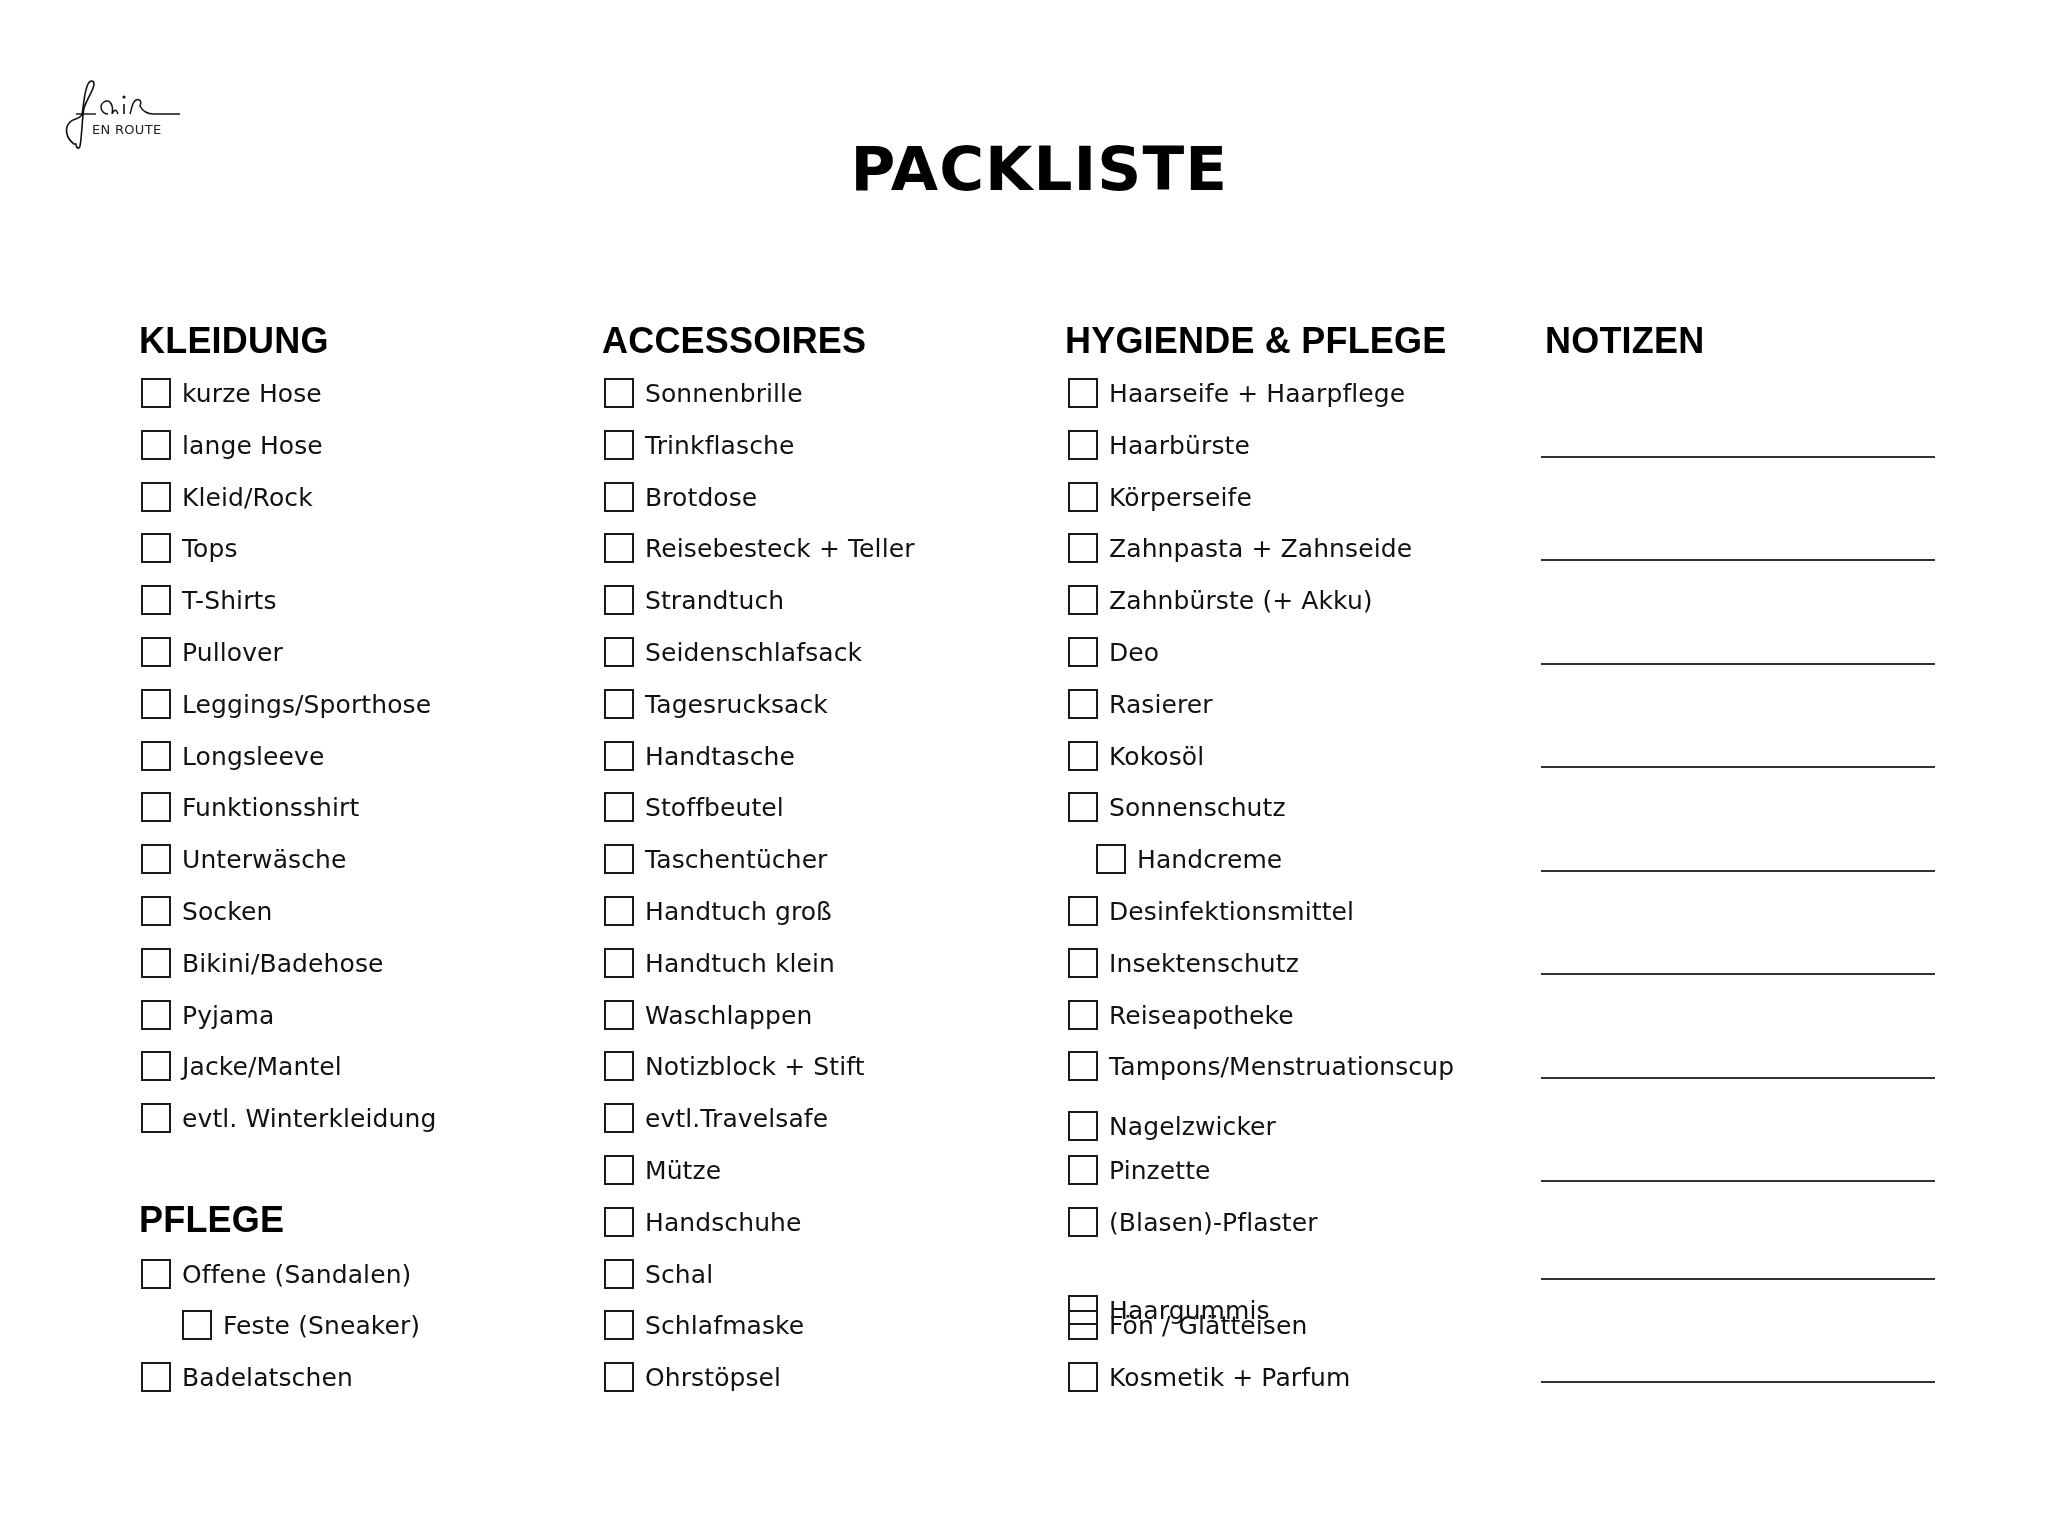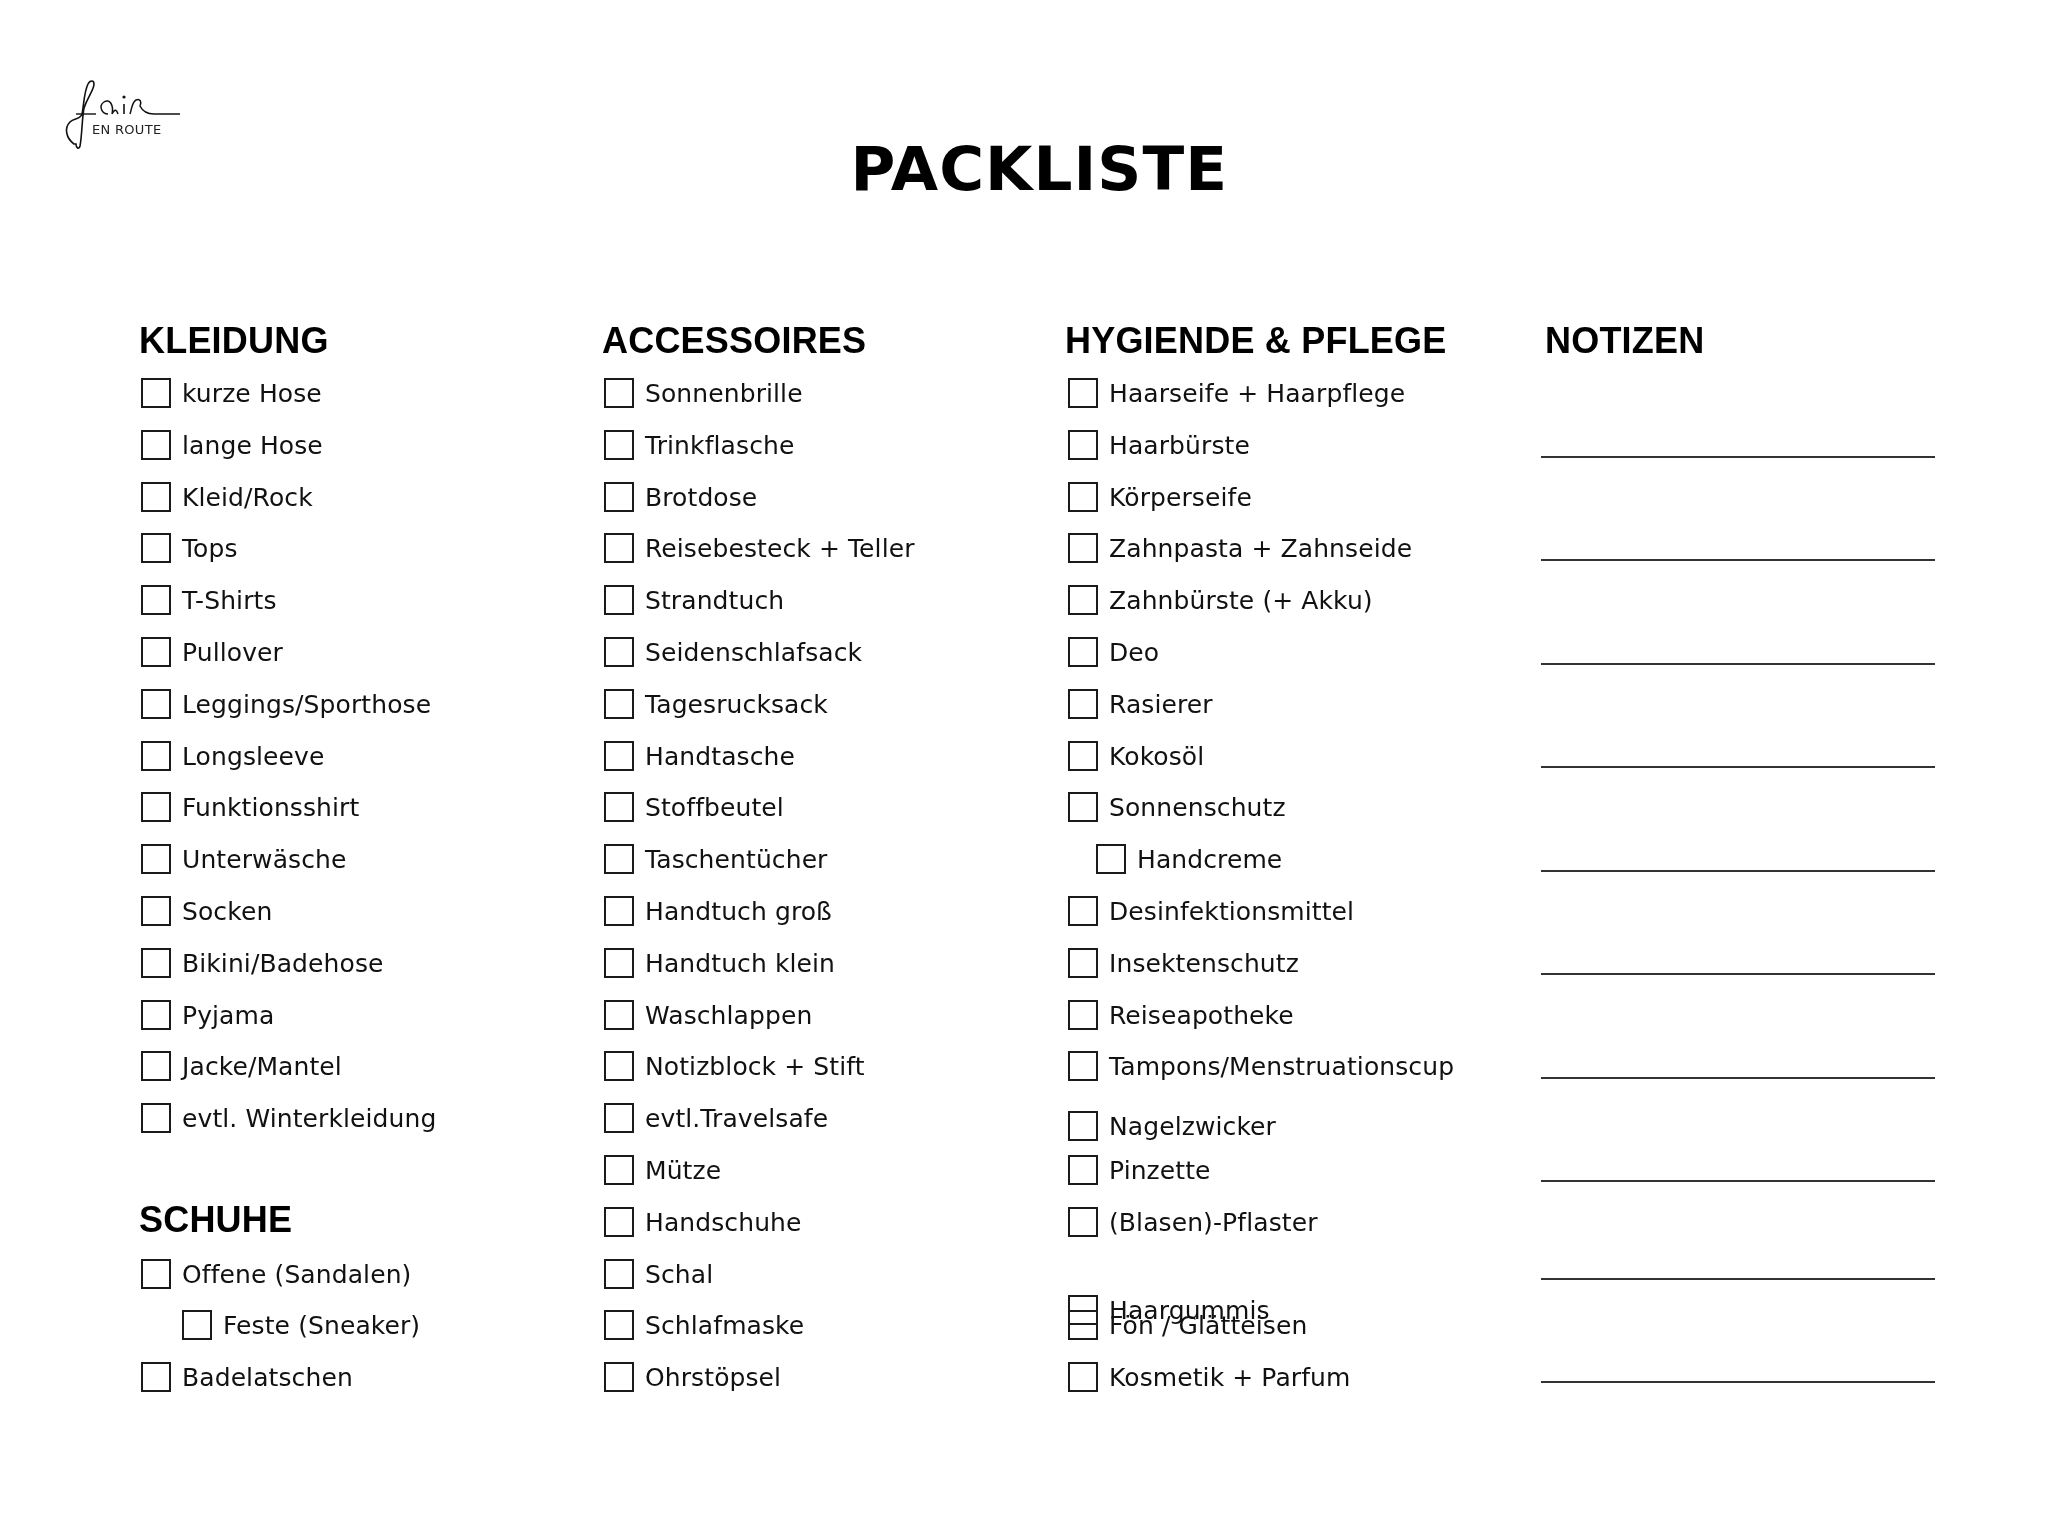--- a/index.html
+++ b/index.html
@@ -29,21 +29,21 @@
   </svg>
   <span class="logo-sub">EN ROUTE</span>
 </div>
 
 <div class="title">PACKLISTE</div>
 
 <div class="heading" style="left:139px; top:326px;">KLEIDUNG</div>
 <div class="heading" style="left:602px; top:326px;">ACCESSOIRES</div>
 <div class="heading" style="left:1065px; top:326px;">HYGIENDE &amp; PFLEGE</div>
 <div class="heading" style="left:1545px; top:326px;">NOTIZEN</div>
-<div class="heading" style="left:139px; top:1205px;">SCHUHE</div>
+<div class="heading" style="left:139px; top:1205px;">PFLEGE</div>
 
 <div class="col">
   <div class="row" style="left:141px; top:378px;">
       <span class="cb"></span>
       <span class="lbl">kurze Hose</span>
     </div>
   <div class="row" style="left:141px; top:430px;">
       <span class="cb"></span>
       <span class="lbl">lange Hose</span>
     </div>

